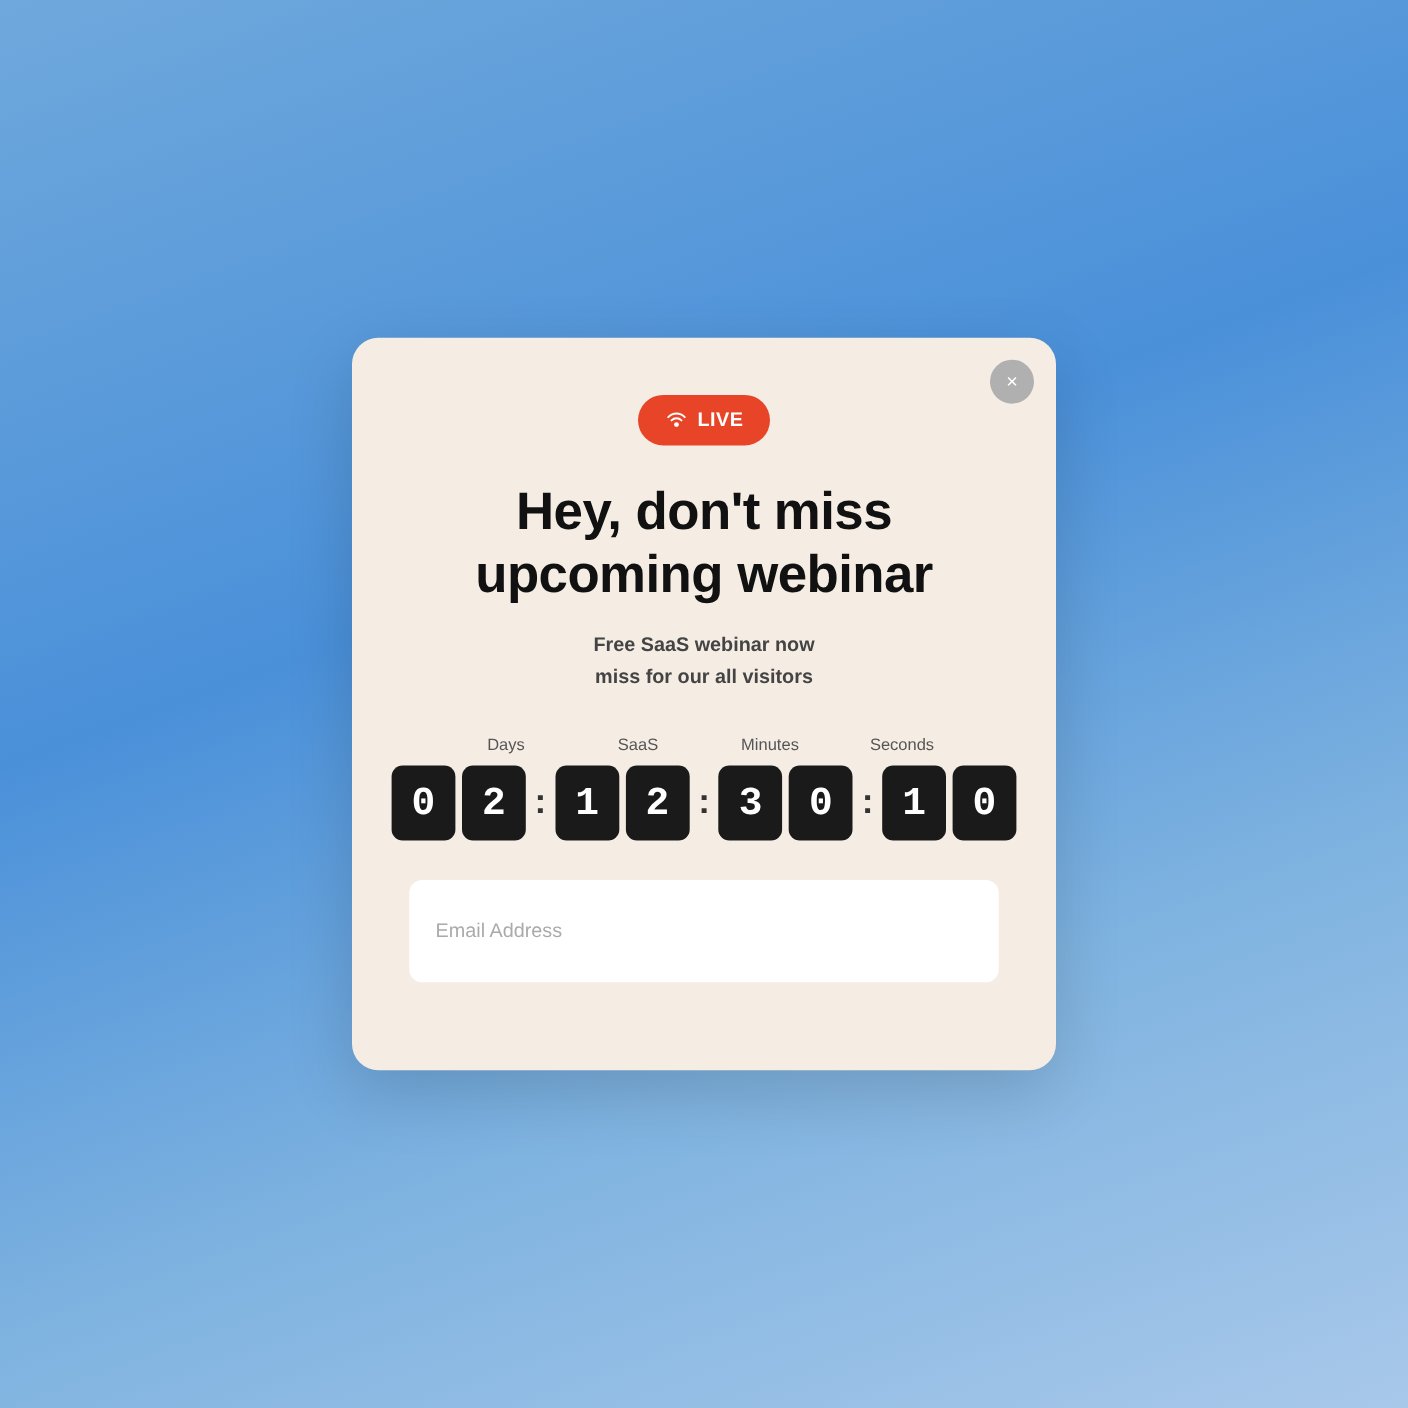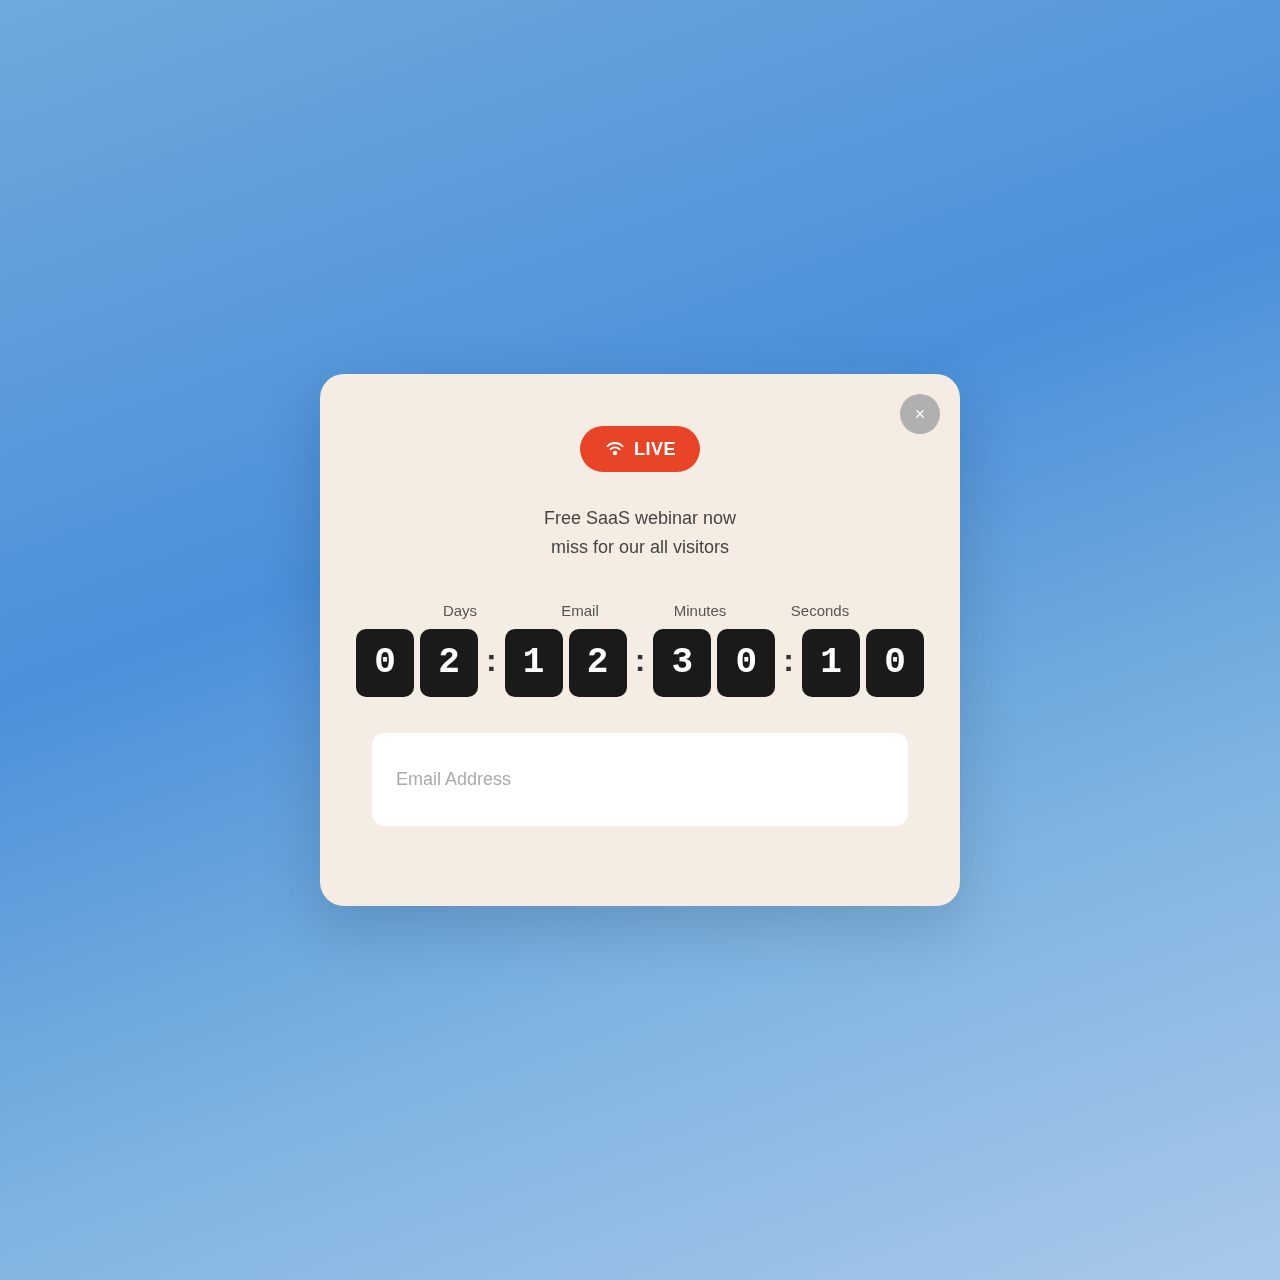--- a/index.html
+++ b/index.html
@@ -74,21 +74,21 @@
       line-height: 1.2;
       margin-bottom: 20px;
       letter-spacing: -0.5px;
     }
 
     .subtitle {
       font-size: 18px;
       color: #444444;
       line-height: 1.6;
       margin-bottom: 40px;
-      font-weight: 400;
+      font-weight: 700;
     }
 
     .countdown-section {
       display: flex;
       flex-direction: column;
       align-items: center;
       margin-bottom: 36px;
       width: 100%;
     }
 
@@ -199,34 +199,35 @@
       <span class="wifi-icon">
         <svg width="22" height="22" viewBox="0 0 22 22" fill="none" xmlns="http://www.w3.org/2000/svg">
           <circle cx="11" cy="15" r="2.2" fill="white"></circle>
           <path d="M6.5 11.2C7.7 10.0 9.3 9.3 11 9.3C12.7 9.3 14.3 10.0 15.5 11.2" stroke="white" stroke-width="1.8" stroke-linecap="round" fill="none"></path>
           <path d="M3.5 8.2C5.5 6.2 8.1 5.0 11 5.0C13.9 5.0 16.5 6.2 18.5 8.2" stroke="white" stroke-width="1.8" stroke-linecap="round" fill="none"></path>
         </svg>
       </span>
       <span>LIVE</span>
     </div>
 
+    <h1 class="main-title">Hey, don't miss upcoming webinar</h1>
 
     <p class="subtitle">
       <span>Free SaaS webinar now</span><br>
       <span>miss for our all visitors</span>
     </p>
 
     <div class="countdown-section">
       <div class="countdown-labels">
         <div class="label-group">
           <span class="countdown-label">Days</span>
         </div>
         <div style="width:16px"></div>
         <div class="label-group">
-          <span class="countdown-label">Email</span>
+          <span class="countdown-label">SaaS</span>
         </div>
         <div style="width:16px"></div>
         <div class="label-group">
           <span class="countdown-label">Minutes</span>
         </div>
         <div style="width:16px"></div>
         <div class="label-group">
           <span class="countdown-label">Seconds</span>
         </div>
       </div>

